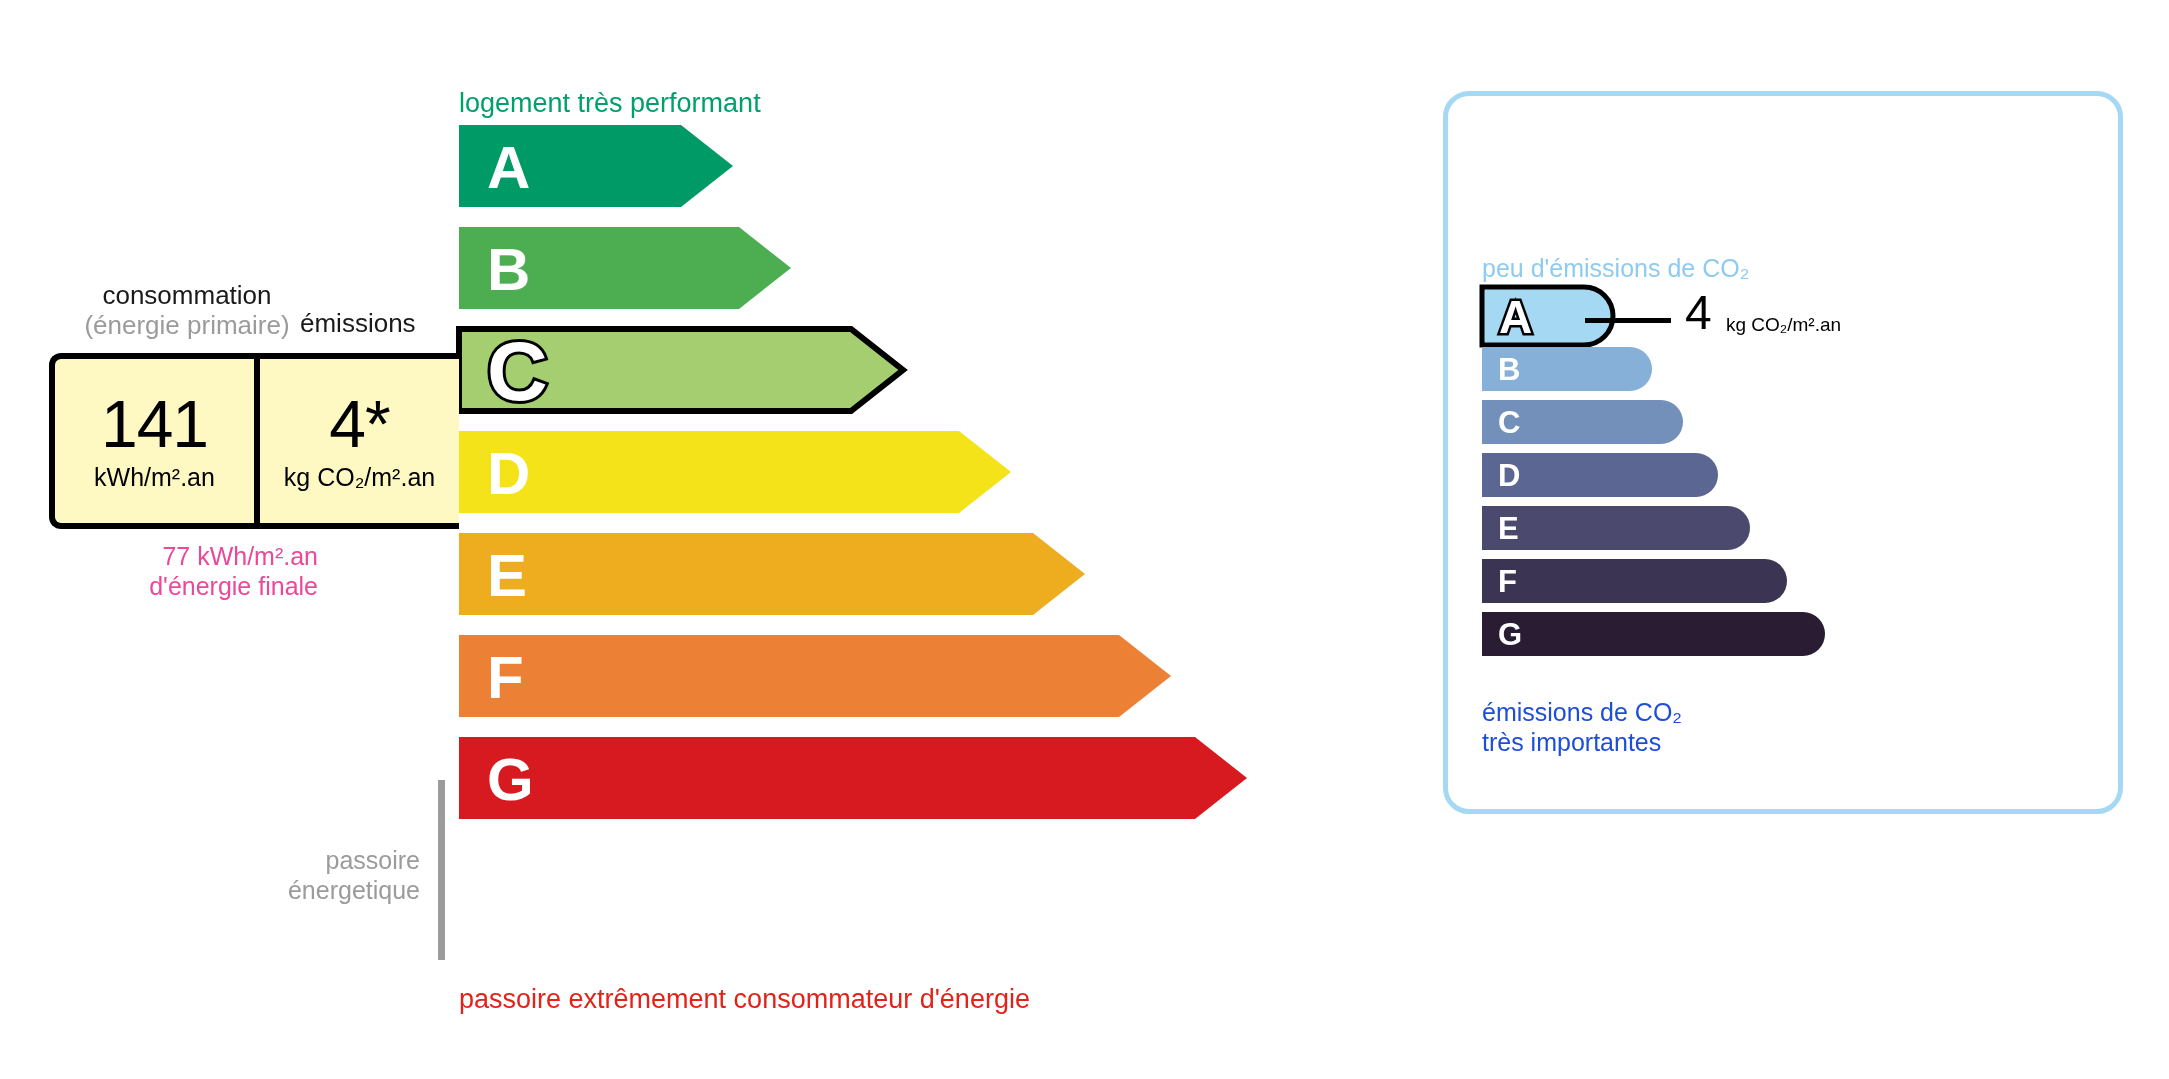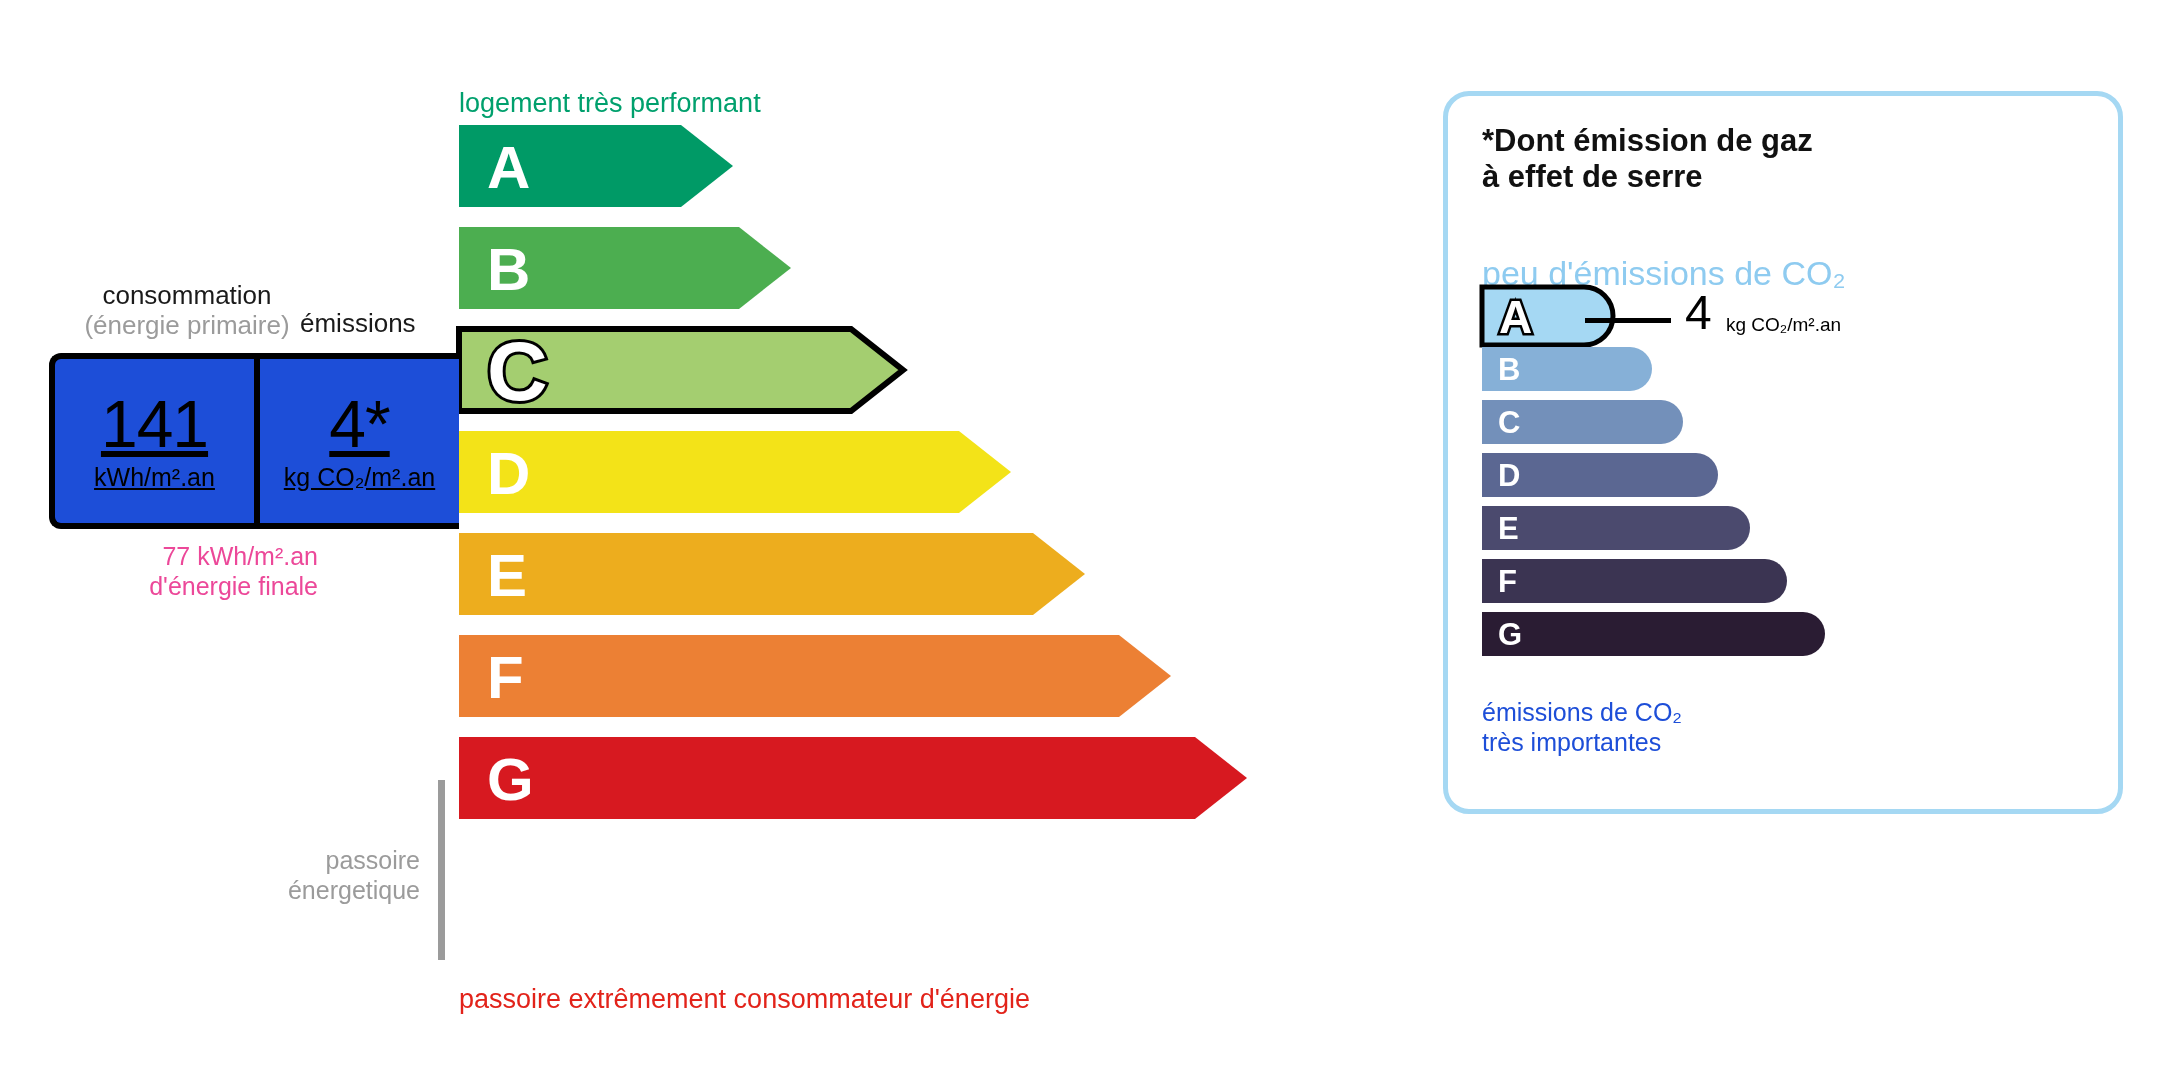--- a/index.html
+++ b/index.html
@@ -75,23 +75,22 @@
   #value-box {
     position: absolute;
     left: 49px;
     top: 320px;
     width: 410px;
     height: 176px;
     border: 6px solid #000;
     border-right: none;
     border-radius: 12px 0 0 12px;
     box-sizing: border-box;
-    background: #1d4ed8;
+    background: #fef9c3;
     display: flex;
-    text-decoration: underline;
   }
   .val-cell {
     flex: 1 1 50%;
     display: flex;
     flex-direction: column;
     align-items: center;
     justify-content: center;
   }
   .val-cell.left { border-right: 6px solid #000; }
   .val-num {
@@ -156,21 +155,21 @@
     top: 27px;
     font-size: 31px;
     font-weight: bold;
     color: #111;
     line-height: 1.17;
   }
   #co2-top-caption {
     position: absolute;
     left: 34px;
     top: 158px;
-    font-size: 34px;
+    font-size: 25px;
     color: #8ecbf0;
     white-space: nowrap;
   }
   #co2-bottom-caption {
     position: absolute;
     left: 34px;
     top: 602px;
     font-size: 25px;
     color: #1d4ed8;
     line-height: 1.18;
@@ -305,24 +304,20 @@
   <div id="passoire-label">
     <span>passoire</span><br>
     <span>énergetique</span>
   </div>
 
   <div class="bottom-caption">passoire extrêmement consommateur d'énergie</div>
 </div>
 
 <div id="co2-panel">
 
-  <div id="co2-title">
-    <span>*Dont émission de gaz</span><br>
-    <span>à effet de serre</span>
-  </div>
 
   <div id="co2-top-caption">peu d'émissions de CO₂</div>
 
   <div id="co2-bars-container">
       <div class="co2-row" id="co2-row-a" style="top: 198px;">
         <svg id="co2-a-shape" width="141" height="64" style="margin-top: -10px; margin-left: -5px;">
           <path d="M5,3 L107,3 A29,29 0 0 1 107,61 L5,61 Z" fill="#a5d8f3" stroke="#000" stroke-width="5"></path>
           <text x="22" y="33" dominant-baseline="central" font-family="&quot;Liberation Sans&quot;, sans-serif" font-size="46" font-weight="bold" fill="#ffffff" stroke="#000" stroke-width="5" paint-order="stroke">A</text>
         </svg>
       </div>

